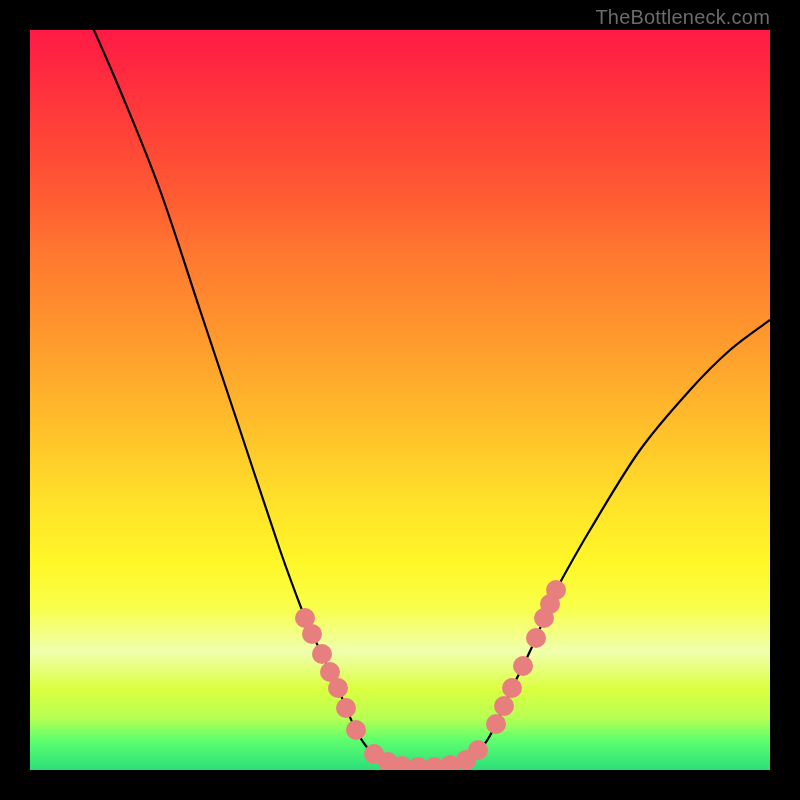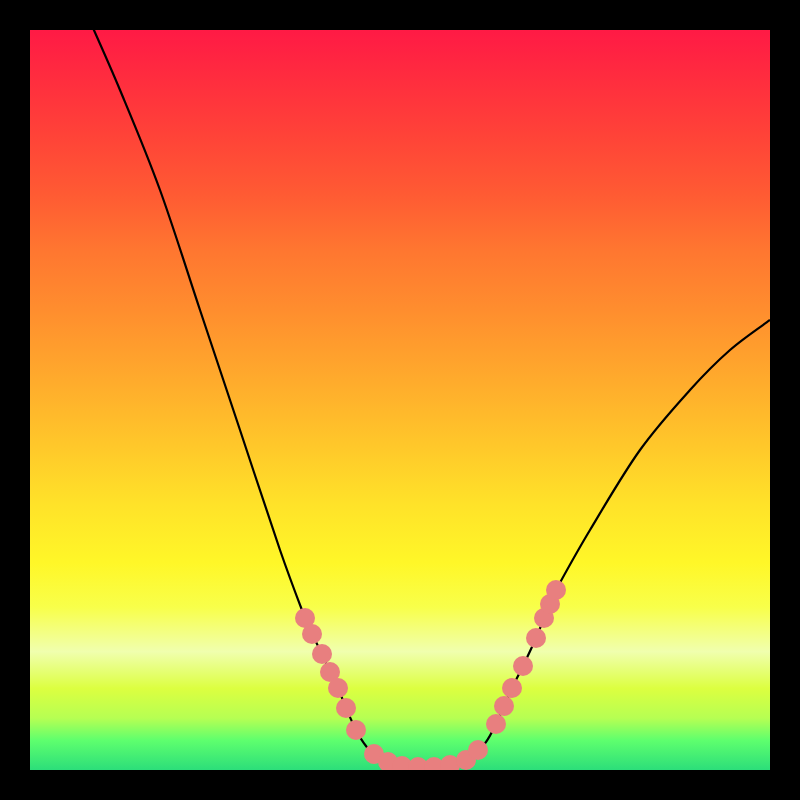--- a/index.html
+++ b/index.html
@@ -65,20 +65,21 @@
   .curve-path {
     fill: none;
     stroke: #000;
     stroke-width: 2.2;
   }
 </style>
 </head>
 <body>
 
 <div class="frame">
+  <div class="watermark">TheBottleneck.com</div>
   <div class="plot-area">
     <svg class="curve" viewBox="0 0 740 740" preserveAspectRatio="none">
       <path id="curve-path" class="curve-path" d="M 55 -20 C 60.8 -6.7, 77.5 30.0, 90 60 C 102.5 90.0, 116.7 123.3, 130 160 C 143.3 196.7, 156.7 240.0, 170 280 C 183.3 320.0, 196.7 360.0, 210 400 C 223.3 440.0, 239.2 488.7, 250 520 C 260.8 551.3, 269.7 574.0, 275 588 C 280.3 602.0, 279.2 598.0, 282 604 C 284.8 610.0, 289.0 617.7, 292 624 C 295.0 630.3, 297.3 636.3, 300 642 C 302.7 647.7, 305.3 652.0, 308 658 C 310.7 664.0, 313.0 671.0, 316 678 C 319.0 685.0, 322.7 693.7, 326 700 C 329.3 706.3, 332.0 711.0, 336 716 C 340.0 721.0, 344.3 726.7, 350 730 C 355.7 733.3, 362.5 734.8, 370 736 C 377.5 737.2, 386.7 737.2, 395 737 C 403.3 736.8, 412.2 736.8, 420 735 C 427.8 733.2, 436.0 729.8, 442 726 C 448.0 722.2, 452.0 717.3, 456 712 C 460.0 706.7, 463.0 700.0, 466 694 C 469.0 688.0, 471.3 682.0, 474 676 C 476.7 670.0, 478.8 664.7, 482 658 C 485.2 651.3, 489.0 644.3, 493 636 C 497.0 627.7, 502.5 616.0, 506 608 C 509.5 600.0, 511.7 593.7, 514 588 C 516.3 582.3, 518.0 578.7, 520 574 C 522.0 569.3, 519.3 572.3, 526 560 C 532.7 547.7, 546.0 523.3, 560 500 C 574.0 476.7, 593.3 443.3, 610 420 C 626.7 396.7, 645.0 376.7, 660 360 C 675.0 343.3, 686.7 331.7, 700 320 C 713.3 308.3, 733.3 295.0, 740 290 "></path>
       <g id="markers-group">
           <circle cx="275" cy="588" r="10" class="marker"></circle>
           <circle cx="282" cy="604" r="10" class="marker"></circle>
           <circle cx="292" cy="624" r="10" class="marker"></circle>
           <circle cx="300" cy="642" r="10" class="marker"></circle>
           <circle cx="308" cy="658" r="10" class="marker"></circle>
           <circle cx="316" cy="678" r="10" class="marker"></circle>

